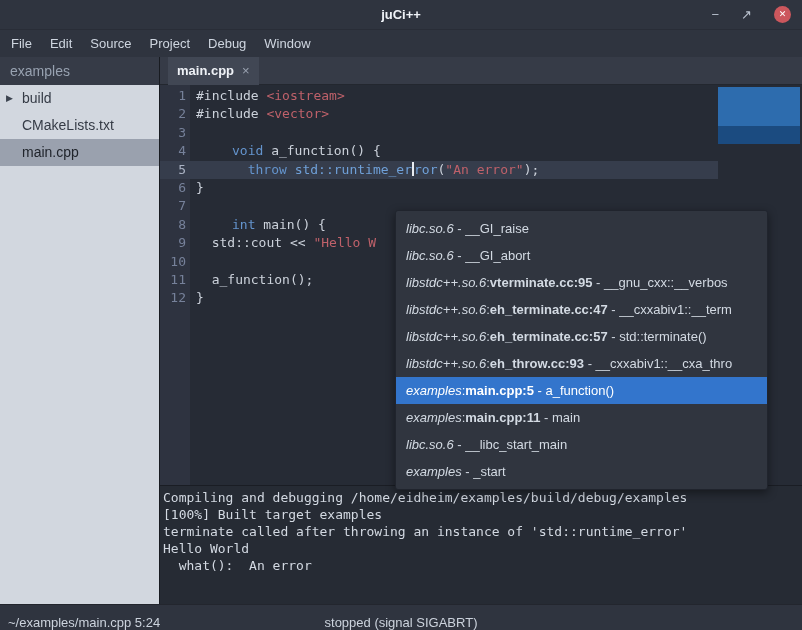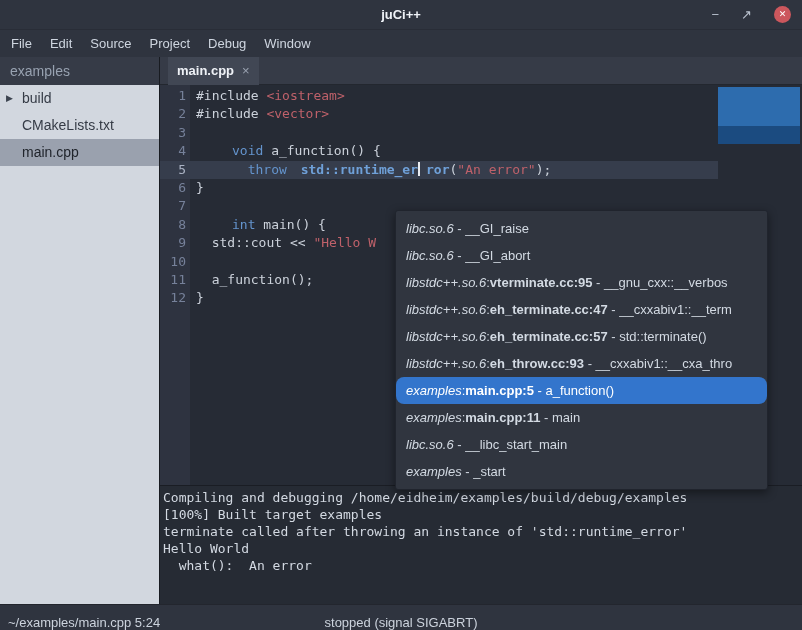--- a/index.html
+++ b/index.html
@@ -34,31 +34,31 @@
   
   .editor{flex:1;position:relative;overflow:hidden;padding-top:2px;box-sizing:border-box;
     background:linear-gradient(90deg,#2e3340 0,#2e3340 30px,#262b35 30px);
     font-family:"DejaVu Sans Mono",monospace;}
   .cl{height:18.4px;line-height:18.4px;font-size:13px;white-space:pre;display:flex;color:#ccd2db;}
   .cl.hl{background:#363d4c;width:558px;}
   .ln{flex:0 0 26px;width:26px;text-align:right;padding-right:4px;color:#76819a;}
   .hl .ln{color:#aab2c3;}
   .code{padding-left:6px;}
   .tok-kw{color:var(--kw,#6494cd);margin-left:36px;}
-  .tok-type{color:var(--type,#6fa0d8);font-weight:bold;margin-left:6px;}
+  .tok-type{color:var(--type,#6fa0d8);font-weight:normal;}
   .tok-str{color:var(--str,#bf616a);}
   .cursor{display:inline-block;width:2px;height:14px;background:#e8ebf0;vertical-align:-2px;}
 
   .blue-panel{position:absolute;top:2px;right:2px;width:82px;height:57px;
     background:linear-gradient(180deg,#2d6cae 0,#2d6cae 68%,#1b4b80 68%,#1b4b80 100%);}
 
   
   .stack-popup{position:absolute;left:235px;top:153px;width:373px;box-sizing:border-box;background:#30353f;border:1px solid #20242d;border-radius:3px;padding:4px 0;box-shadow:0 3px 10px rgba(0,0,0,.45);z-index:5;font-family:"Liberation Sans",sans-serif;}
   .frame{height:27px;line-height:27px;padding:0 10px;font-size:13px;color:#d3dae3;white-space:nowrap;overflow:hidden;}
-  .frame.sel{background:var(--sel,#3375cc);color:#ffffff;border-radius:8px;}
+  .frame.sel{background:var(--sel,#3375cc);color:#ffffff;}
   .flib{font-style:italic;}
   .floc{font-weight:bold;}
 
   
   .terminal{flex:0 0 119px;height:119px;background:#262b34;border-top:1px solid #1a1d24;box-sizing:border-box;font-family:"DejaVu Sans Mono",monospace;font-size:13px;color:#d3d9e2;padding:3px 0 0 3px;overflow:hidden;}
   .tline{height:17px;line-height:17px;white-space:pre;}
 
   
   .statusbar{flex:0 0 26px;height:26px;background:#2f343f;border-top:1px solid #23262e;box-sizing:border-box;position:relative;display:flex;align-items:flex-end;font-size:13px;color:#ccd3dd;}
   .status-left{margin-left:8px;}

